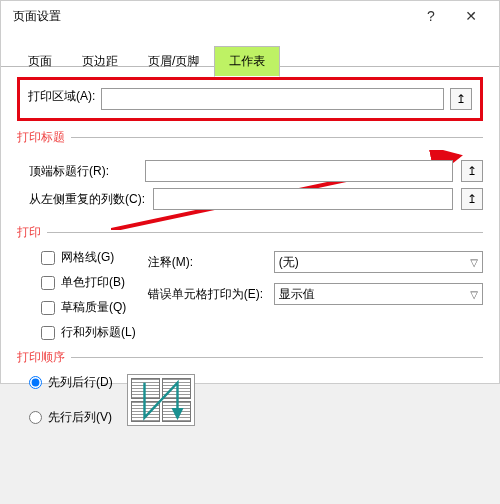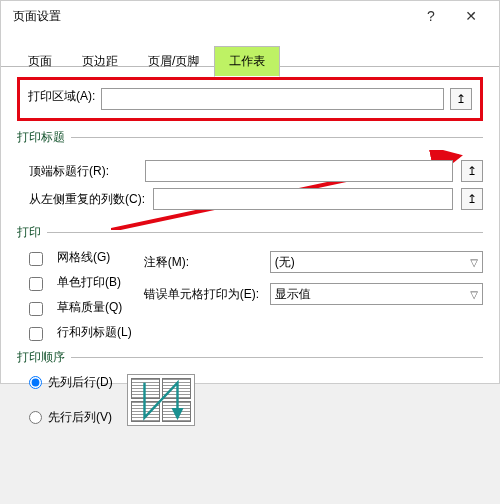--- a/index.html
+++ b/index.html
@@ -9,28 +9,28 @@
   .titlebar .title { flex: 1; padding-left: 4px; }
   .titlebar .btn { width: 40px; text-align: center; font-size: 14px; color: #333; }
   .tabs { display: flex; border-bottom: 1px solid #bbb; padding: 0 12px; margin-top: 4px; position: relative; }
   .tab { padding: 6px 14px; border: 1px solid transparent; position: relative; top: 11px; cursor: default; }
   .tab.active { border: 1px solid #bbb; border-bottom: 1px solid #fff; background: #bef264; }
   .body { padding: 10px 16px; position: relative; }
   .highlight-box { border: 3px solid #e30613; padding: 8px 8px; margin-bottom: 8px; display: flex; align-items: flex-start; gap: 6px; }
   .input-field { flex: 1; height: 22px; border: 1px solid #999; background: #fff; }
   .ref-btn { width: 22px; height: 22px; border: 1px solid #999; background: #f7f7f7; display: flex; align-items: center; justify-content: center; }
   fieldset { border: none; border-top: 1px solid #bbb; margin: 8px 0 4px 0; padding: 8px 0 0 0; position: relative; }
-  legend { padding: 0 6px 0 0; color: #14532d; }
+  legend { padding: 0 6px 0 0; color: #ef4444; }
   .field-row { display: flex; align-items: center; gap: 8px; margin: 6px 0 6px 12px; }
   .field-row label { min-width: 108px; }
   .field-row .input-field { flex: 1; }
   .print-section { display: flex; gap: 12px; }
   .print-left { display: flex; flex-direction: column; gap: 8px; padding-left: 12px; }
   .print-right { flex: 1; display: flex; flex-direction: column; gap: 10px; padding-top: 2px; }
-  .check-row { display: flex; align-items: flex-end; gap: 14px; }
+  .check-row { display: flex; align-items: center; gap: 6px; margin-left: 12px; }
   .check-row input { width: 14px; height: 14px; margin:0; }
   .sel-row { display: flex; align-items: center; gap: 8px; }
   .sel-row label { min-width: 118px; }
   .select { flex: 1; height: 22px; border: 1px solid #999; background: #fff; display: flex; align-items: center; justify-content: space-between; padding: 0 4px; }
   .select .chev { font-size: 10px; color: #555; }
   .order { display: flex; align-items: center; gap: 14px; padding-left: 12px; }
   .order-left { display: flex; flex-direction: column; gap: 18px; }
   .radio-row { display: flex; align-items: center; gap: 6px; }
   .radio-row input { width: 13px; height: 13px; margin:0; }
   .preview { width: 68px; height: 52px; border: 1px solid #999; background: #fff; position: relative; padding:3px; }

